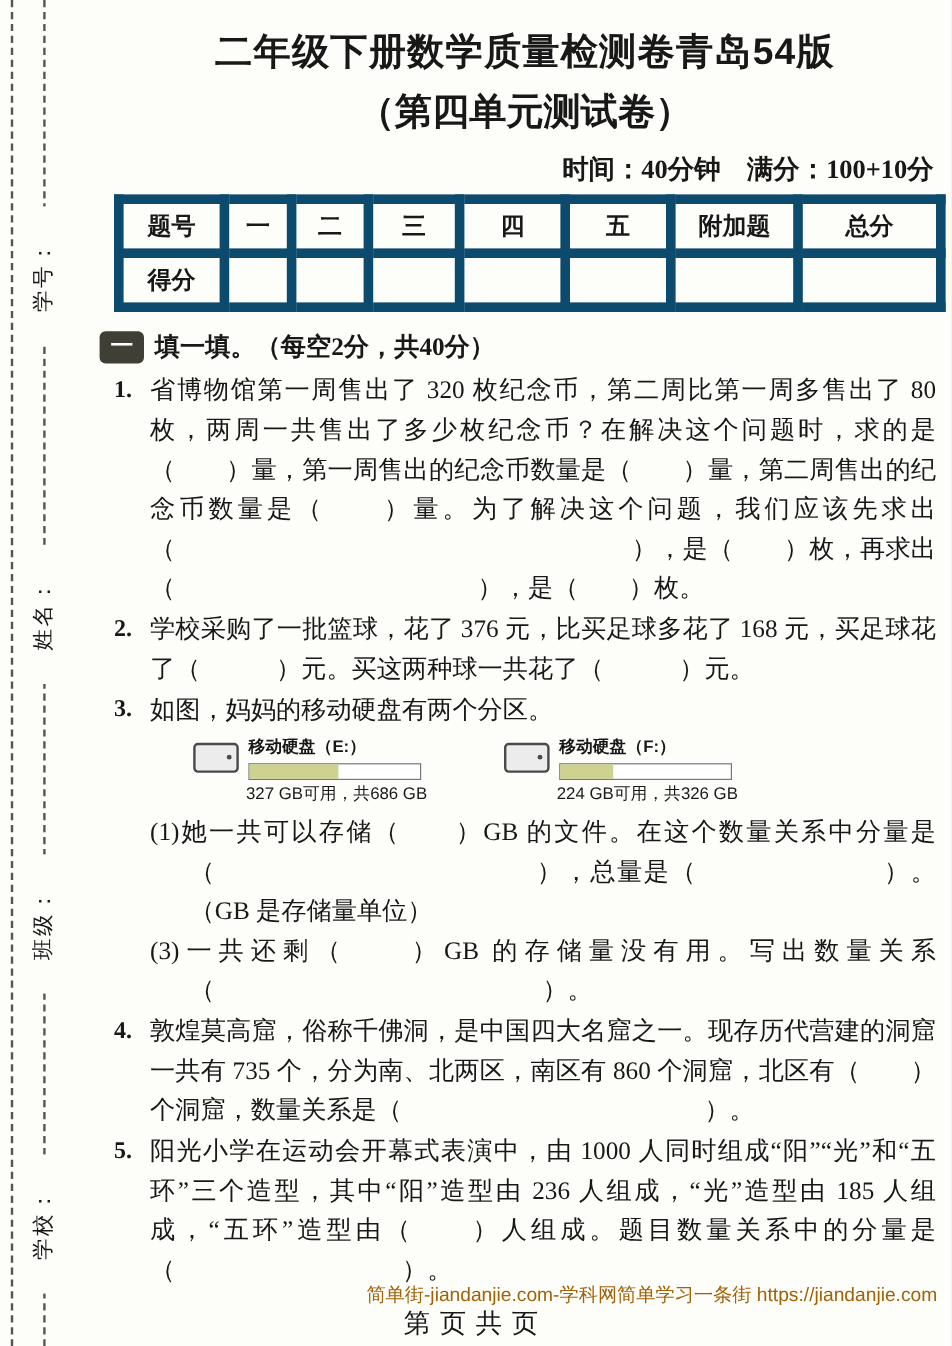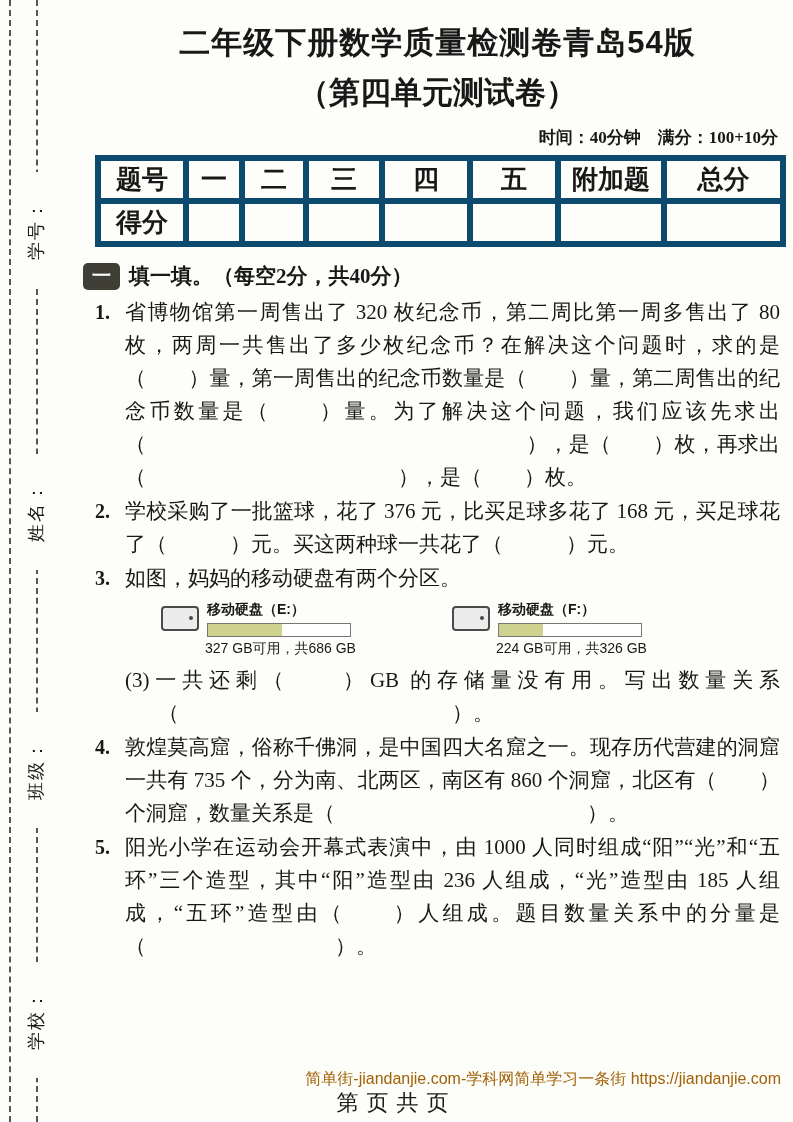--- a/index.html
+++ b/index.html
@@ -20,41 +20,41 @@
   
   .content { position:absolute; left:95px; top:14px; width:685px; }
   h1.title {
     margin:8px 0 0; text-align:center; font-size:31px; font-weight:800;
     letter-spacing:1px; font-family:"Liberation Sans", sans-serif;
   }
   h2.subtitle {
     margin:8px 0 0; text-align:center; font-size:31px; font-weight:800;
     font-family:"Liberation Sans", sans-serif;
   }
-  .time-info { text-align:right; font-size:17px; font-weight:bold; margin:12px 2px 6px 0; }
+  .time-info { text-align:right; font-size:22px; font-weight:bold; margin:12px 2px 6px 0; }
   table.score { border-collapse:collapse; width:685px; table-layout:fixed; }
   table.score td {
-    border:6px solid #0c4a6e; height:37px; text-align:center; vertical-align:middle;
-    font-size:26px; font-weight:bold; padding:0;
+    border:8px solid #0c4a6e; height:37px; text-align:center; vertical-align:middle;
+    font-size:20px; font-weight:bold; padding:0;
   }
   .section-header { display:flex; align-items:center; gap:9px; margin:15px 0 6px -12px; }
   .badge {
     color:#fff; border-radius:5px; padding:1px 9px 2px; font-size:19px;
     font-weight:bold; line-height:24px; font-family:"Liberation Sans", sans-serif;
   }
   .section-title { font-size:21px; font-weight:bold; }
   .question { display:flex; margin-top:1px; }
   .q-num { flex:none; width:30px; font-weight:bold; font-size:20px; line-height:33px; }
   .q-body { flex:1; min-width:0; }
   .q-text, .sub {
     font-size:21px; line-height:33px; text-align:justify; text-justify:inter-character;
   }
   .sub { padding-left:33px; text-indent:-33px; }
   
-  .drives { display:flex; gap:96px; margin:6px 0 6px 36px; }
+  .drives { display:flex; gap:64px; margin:6px 0 6px 36px; }
   .drive-row { display:flex; gap:8px; align-items:flex-start; }
   .drive-icon {
     position:relative; width:34px; height:21px; border:2px solid #4a4a4a;
     border-radius:4px; background:#ececec; margin-top:5px; flex:none;
   }
   .drive-icon::before {
     content:""; position:absolute; right:4px; top:8px; width:4px; height:4px;
     border-radius:50%; background:#4a4a4a;
   }
   .drive-label { font-size:14px; font-weight:bold; font-family:"Liberation Sans", sans-serif; white-space:nowrap; }
@@ -169,20 +169,21 @@
                 <div class="drive-label">移动硬盘（F:）</div>
                 <div class="drive-bar">
                   <div class="drive-bar-fill" style="background: rgb(205, 210, 142); width: 31%;"></div>
                 </div>
               </div>
             </div>
             <div class="drive-caption">224 GB可用，共326 GB</div>
           </div>
         </div>
 
+        <div class="sub">(1)她一共可以存储（　　）GB 的文件。在这个数量关系中分量是（　　　　　　　　　　　　），总量是（　　　　　　　）。（GB 是存储量单位）</div>
         <div class="sub">(3)一共还剩（　　）GB 的存储量没有用。写出数量关系（　　　　　　　　　　　　　）。</div>
       </div>
     </div>
 
     <div class="question">
       <span class="q-num">4.</span>
       <div class="q-body">
           <div class="q-text">敦煌莫高窟，俗称千佛洞，是中国四大名窟之一。现存历代营建的洞窟一共有 735 个，分为南、北两区，南区有 860 个洞窟，北区有（　　）个洞窟，数量关系是（　　　　　　　　　　　　）。</div>
         </div>
     </div>

